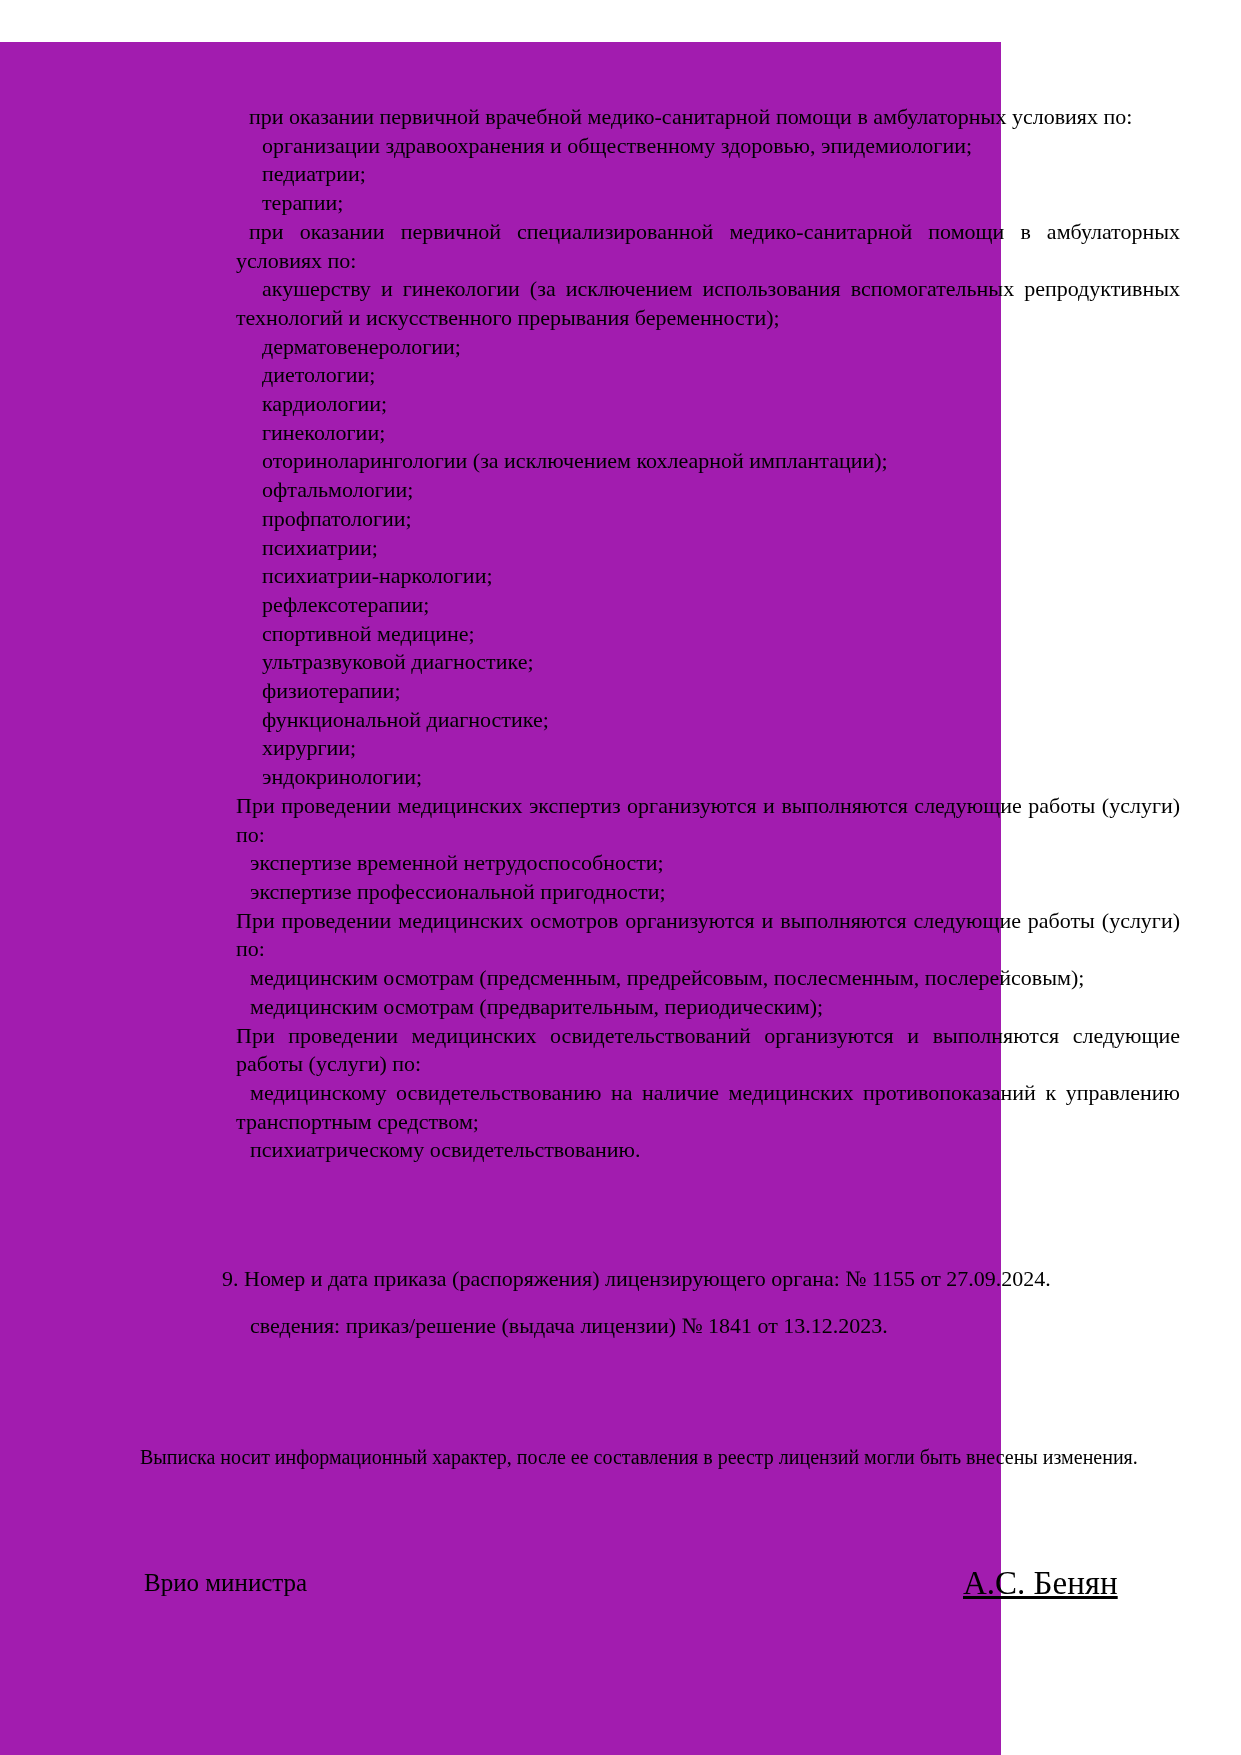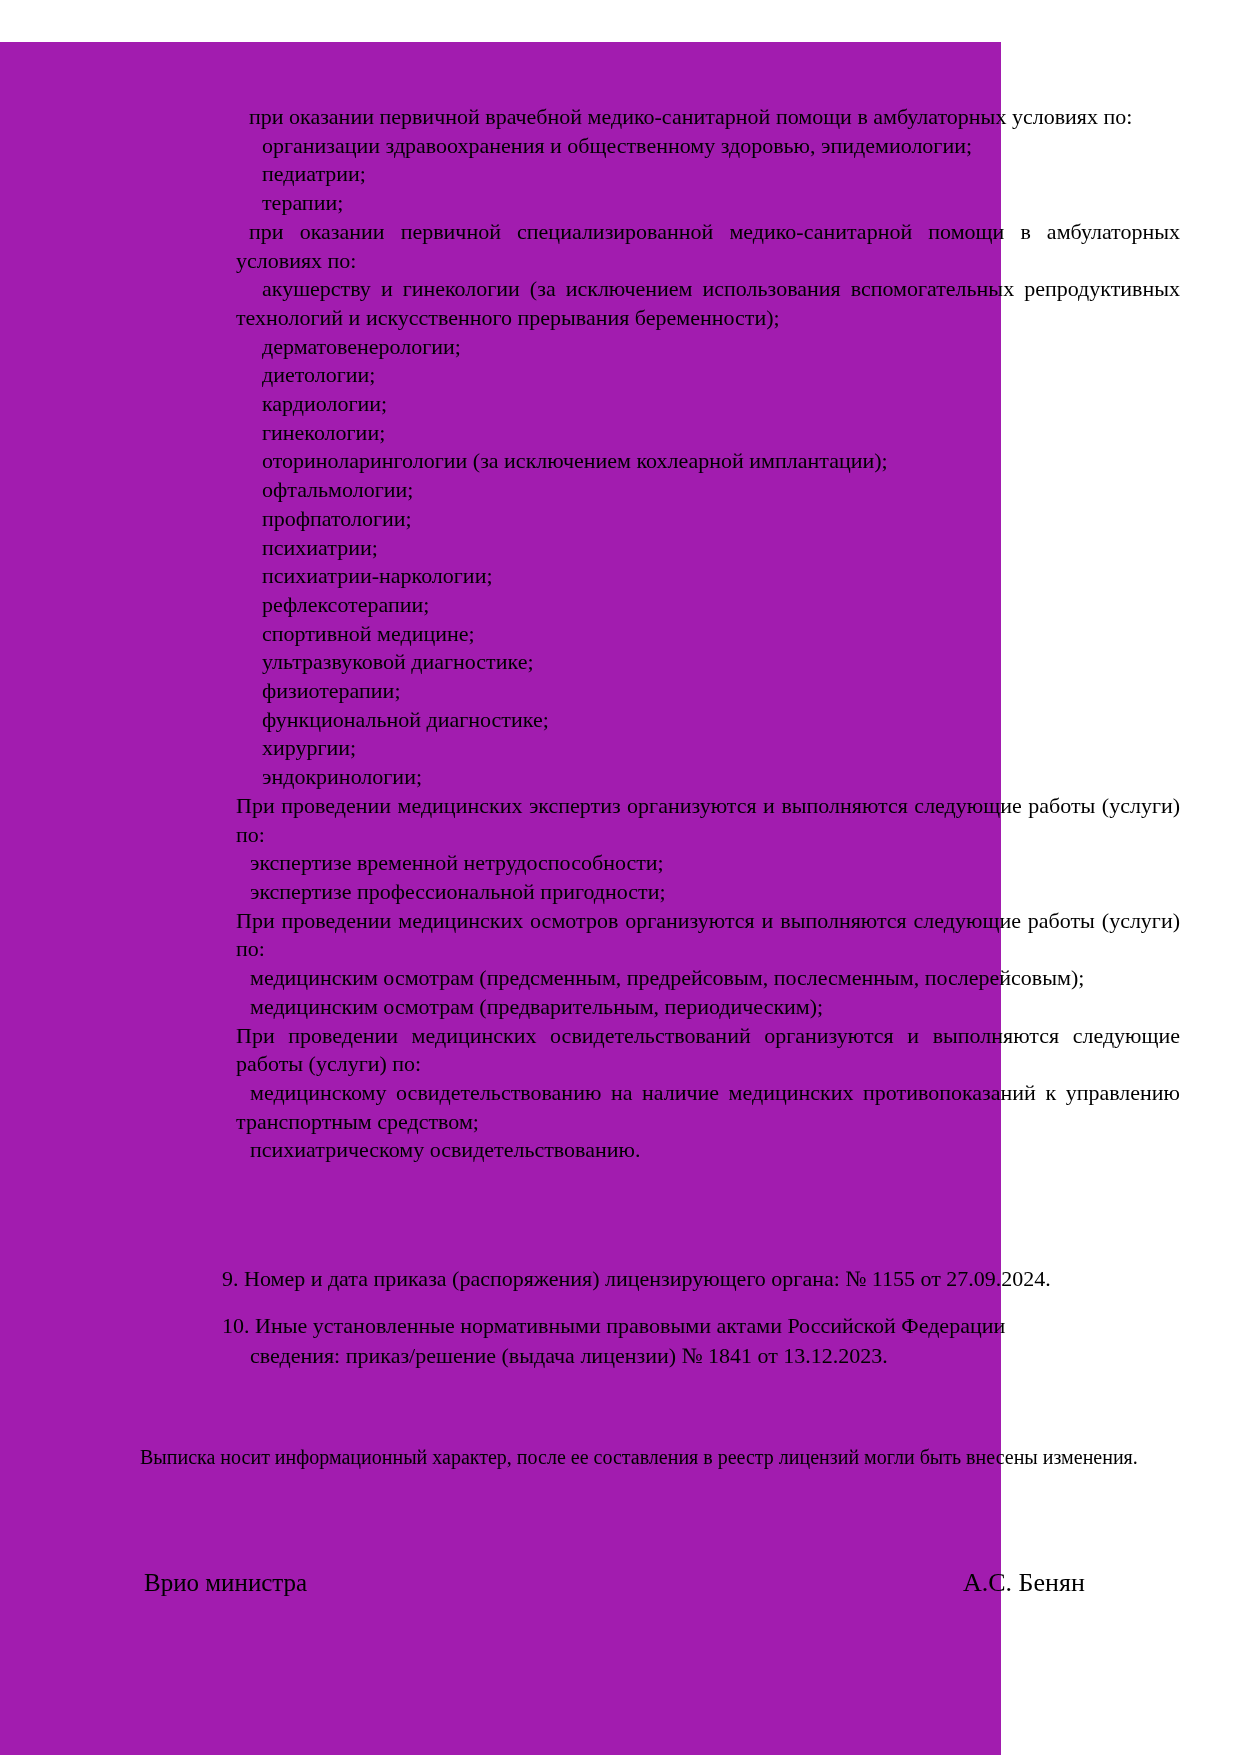--- a/index.html
+++ b/index.html
@@ -23,21 +23,21 @@
   }
   .item9 { left: 222px; top: 1222px; white-space: nowrap; }
   .item10 { left: 222px; top: 1269px; width: 900px; }
   .item10 .num { }
   .item10 .cont { display: block; padding-left: 28px; }
   .note {
     position: absolute; left: 140px; top: 1401px; width: 1040px;
     font-size: 20px; line-height: 29px;
   }
   .sig-left { position: absolute; left: 144px; top: 1525px; font-size: 25px; line-height: 32px; white-space: nowrap; }
-  .sig-right { position: absolute; left: 963px; top: 1525px; font-size: 26px; line-height: 32px; white-space: nowrap; }
+  .sig-right { position: absolute; left: 963px; top: 1525px; font-size: 33px; line-height: 32px; white-space: nowrap; text-decoration: underline; }
 </style>
 </head>
 <body>
 
 <div class="page">
 
   <div class="body-block">
 
     <div>
       <div class="para ind-a">при оказании первичной врачебной медико-санитарной помощи в амбулаторных условиях по:</div>
@@ -83,21 +83,20 @@
       <div class="para ind-0">При проведении медицинских освидетельствований организуются и выполняются следующие работы (услуги) по:</div>
       <div class="para ind-c">медицинскому освидетельствованию на наличие медицинских противопоказаний к управлению транспортным средством;</div>
       <div class="para ind-c">психиатрическому освидетельствованию.</div>
     </div>
 
   </div>
 
   <div class="item item9">9. Номер и дата приказа (распоряжения) лицензирующего органа: № 1155 от 27.09.2024.</div>
 
   <div class="item item10">
-    <span class="num">10. Иные установленные нормативными правовыми актами Российской Федерации</span>
     <span class="cont">сведения: приказ/решение (выдача лицензии) № 1841 от 13.12.2023.</span>
   </div>
 
   <div class="note">Выписка носит информационный характер, после ее составления в реестр лицензий могли быть внесены изменения.</div>
 
   <div class="sig-left">Врио министра</div>
   <div class="sig-right">А.С. Бенян</div>
 
 </div>
 

